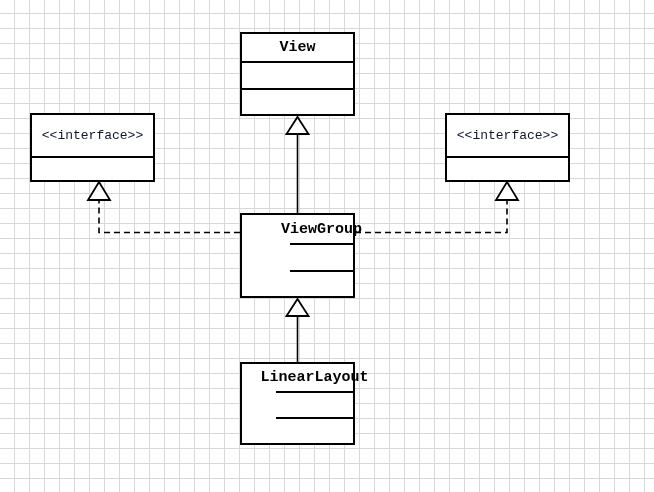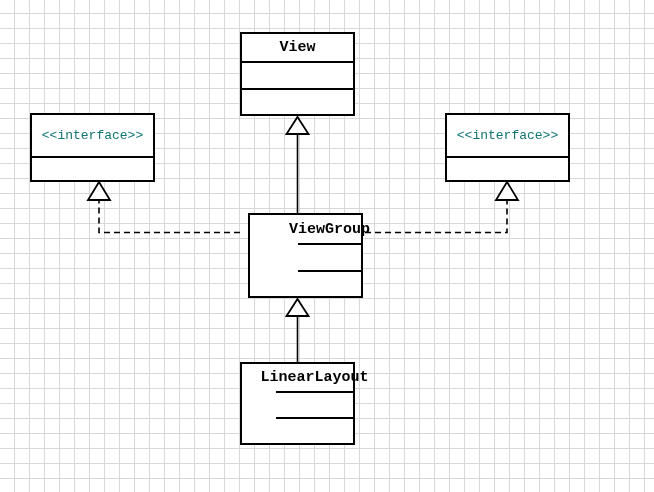--- a/index.html
+++ b/index.html
@@ -21,31 +21,31 @@
   .uml-title{
     display:flex;flex-direction:column;align-items:center;justify-content:center;
     flex:0 0 auto;
   }
   .uml-name{
     font-family:"Liberation Mono","DejaVu Sans Mono",monospace;
     font-weight:bold;font-size:15px;line-height:17px;color:#000;white-space:nowrap;
   }
   .uml-stereo{
     font-family:"Liberation Mono","DejaVu Sans Mono",monospace;
-    font-weight:normal;font-size:13px;line-height:16px;color:#0f766e;white-space:nowrap;
+    font-weight:normal;font-size:13px;line-height:16px;color:#0f172a;white-space:nowrap;
   }
   .uml-compartment{flex:1 1 0;border-top:2px solid #000;}
   
   #box-view        {left:240px;top:32px; width:115px;height:84px;}
   #box-view        .uml-title{height:27px;}
   #box-viewmanager {left:30px; top:113px;width:125px;height:69px;}
   #box-viewmanager .uml-title{height:41px;}
   #box-viewparent  {left:445px;top:113px;width:125px;height:69px;}
   #box-viewparent  .uml-title{height:41px;}
-  #box-viewgroup   {left:248px;top:213px;width:115px;height:85px;padding-left:48px;}
+  #box-viewgroup   {left:240px;top:213px;width:115px;height:85px;padding-left:48px;}
   #box-viewgroup   .uml-title{height:28px;}
   #box-linearlayout{left:240px;top:362px;width:115px;height:83px;padding-left:34px;}
   #box-linearlayout.uml-class .uml-title{height:27px;}
   .conn-line{stroke:#000;stroke-width:1.6;fill:none;}
   .conn-dashed{stroke-dasharray:6 4;}
   .conn-head{fill:#fff;stroke:#000;stroke-width:1.8;stroke-linejoin:miter;}
 </style>
 </head>
 <body>
 

